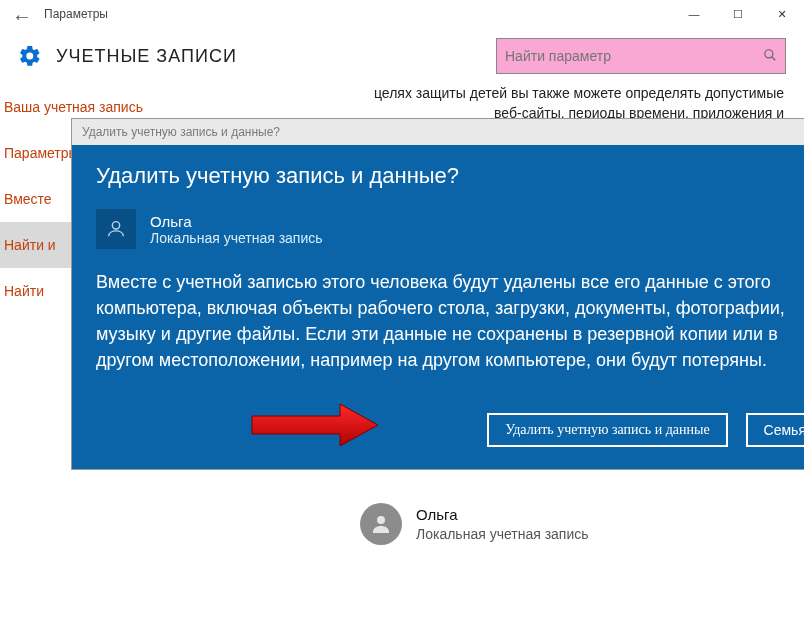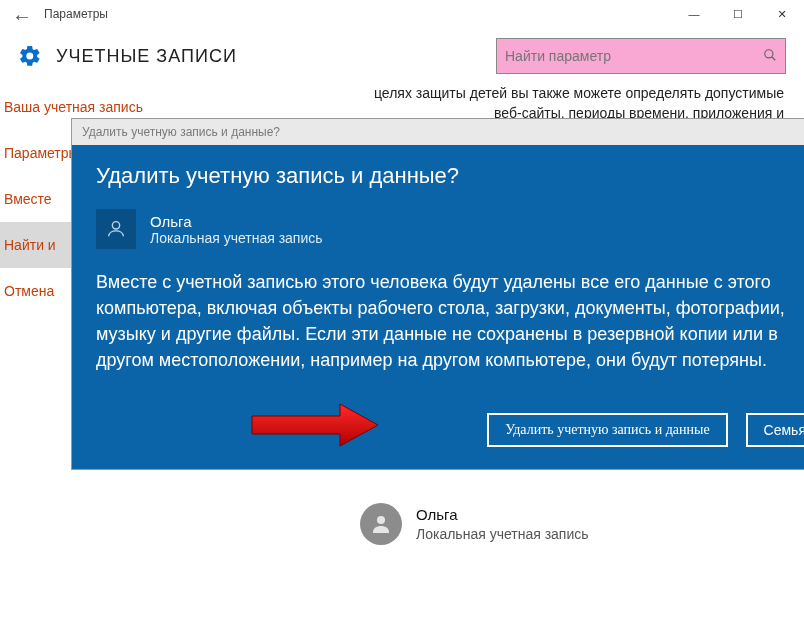--- a/index.html
+++ b/index.html
@@ -88,21 +88,21 @@
     <div class="item">
         <span>Параметры</span>
       </div>
     <div class="item">
         <span>Вместе</span>
       </div>
     <div class="item selected">
         <span>Найти и</span>
       </div>
     <div class="item">
-        <span>Отмена</span>
+        <span>Найти</span>
       </div>
   </div>
 
   <div class="content">
     <div class="blurb">целях защиты детей вы также можете определять допустимые веб-сайты, периоды времени, приложения и</div>
 
     <div style="height:340px"></div>
 
     <div class="userrow bottom">
       <div class="avatar">

